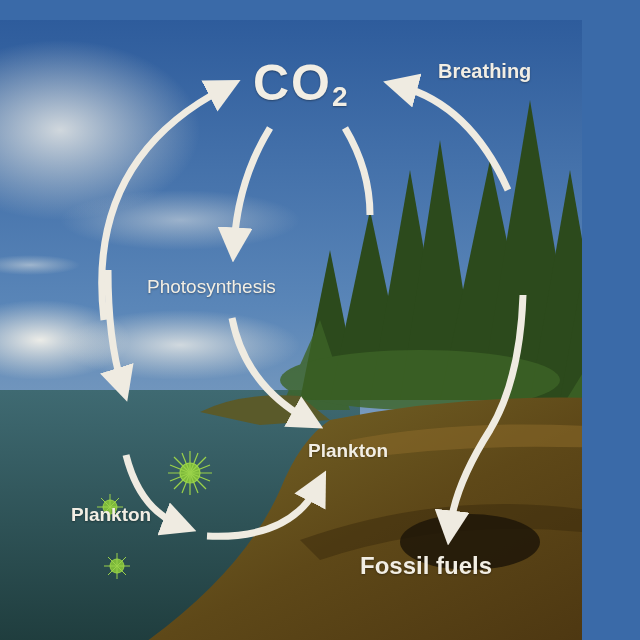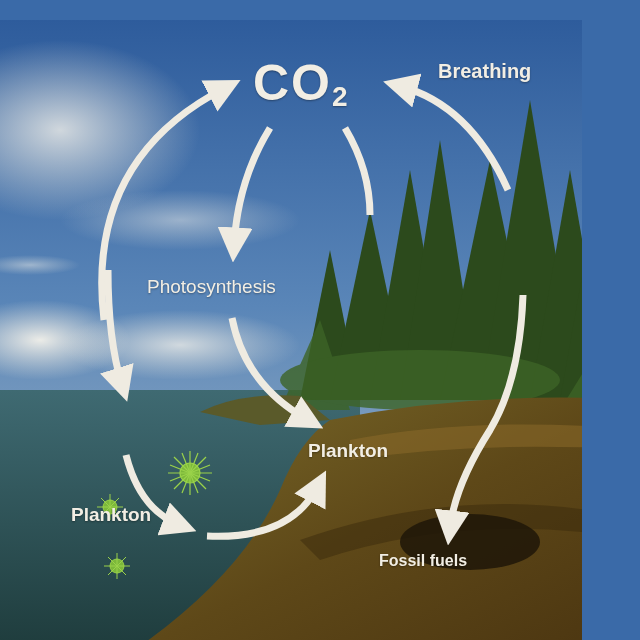--- a/index.html
+++ b/index.html
@@ -7,21 +7,21 @@
   .scene{position:relative;width:582px;height:640px;overflow:hidden;font-family:"Liberation Sans",sans-serif;margin-top:20px;}
   .layer{position:absolute;left:0;top:0;width:640px;height:640px;}
   .label{position:absolute;color:#f2eee4;font-weight:bold;white-space:nowrap;text-shadow:0 1px 2px rgba(0,0,0,0.35);}
   .co2{font-size:50px;letter-spacing:2px;font-weight:bold;}
   .co2 sub{font-size:28px;vertical-align:-6px;}
   .l-breath{font-size:20px;left:438px;top:40px;}
   .l-photo{font-size:19px;left:147px;top:256px;font-weight:normal;text-align:center;}
   .l-diss{font-size:19px;left:78px;top:397px;}
   .l-sed{font-size:19px;left:308px;top:420px;}
   .l-plank{font-size:19px;left:71px;top:484px;}
-  .l-fossil{font-size:16px;left:379px;top:532px;}
+  .l-fossil{font-size:24px;left:360px;top:532px;}
 </style>
 </head>
 <body>
 
 <div class="scene">
 
   <svg class="layer" viewBox="0 0 640 640" width="640" height="640">
     <defs>
       <linearGradient id="sky" x1="0" y1="0" x2="0" y2="1">
         <stop offset="0" stop-color="#2e5c9c"></stop>

